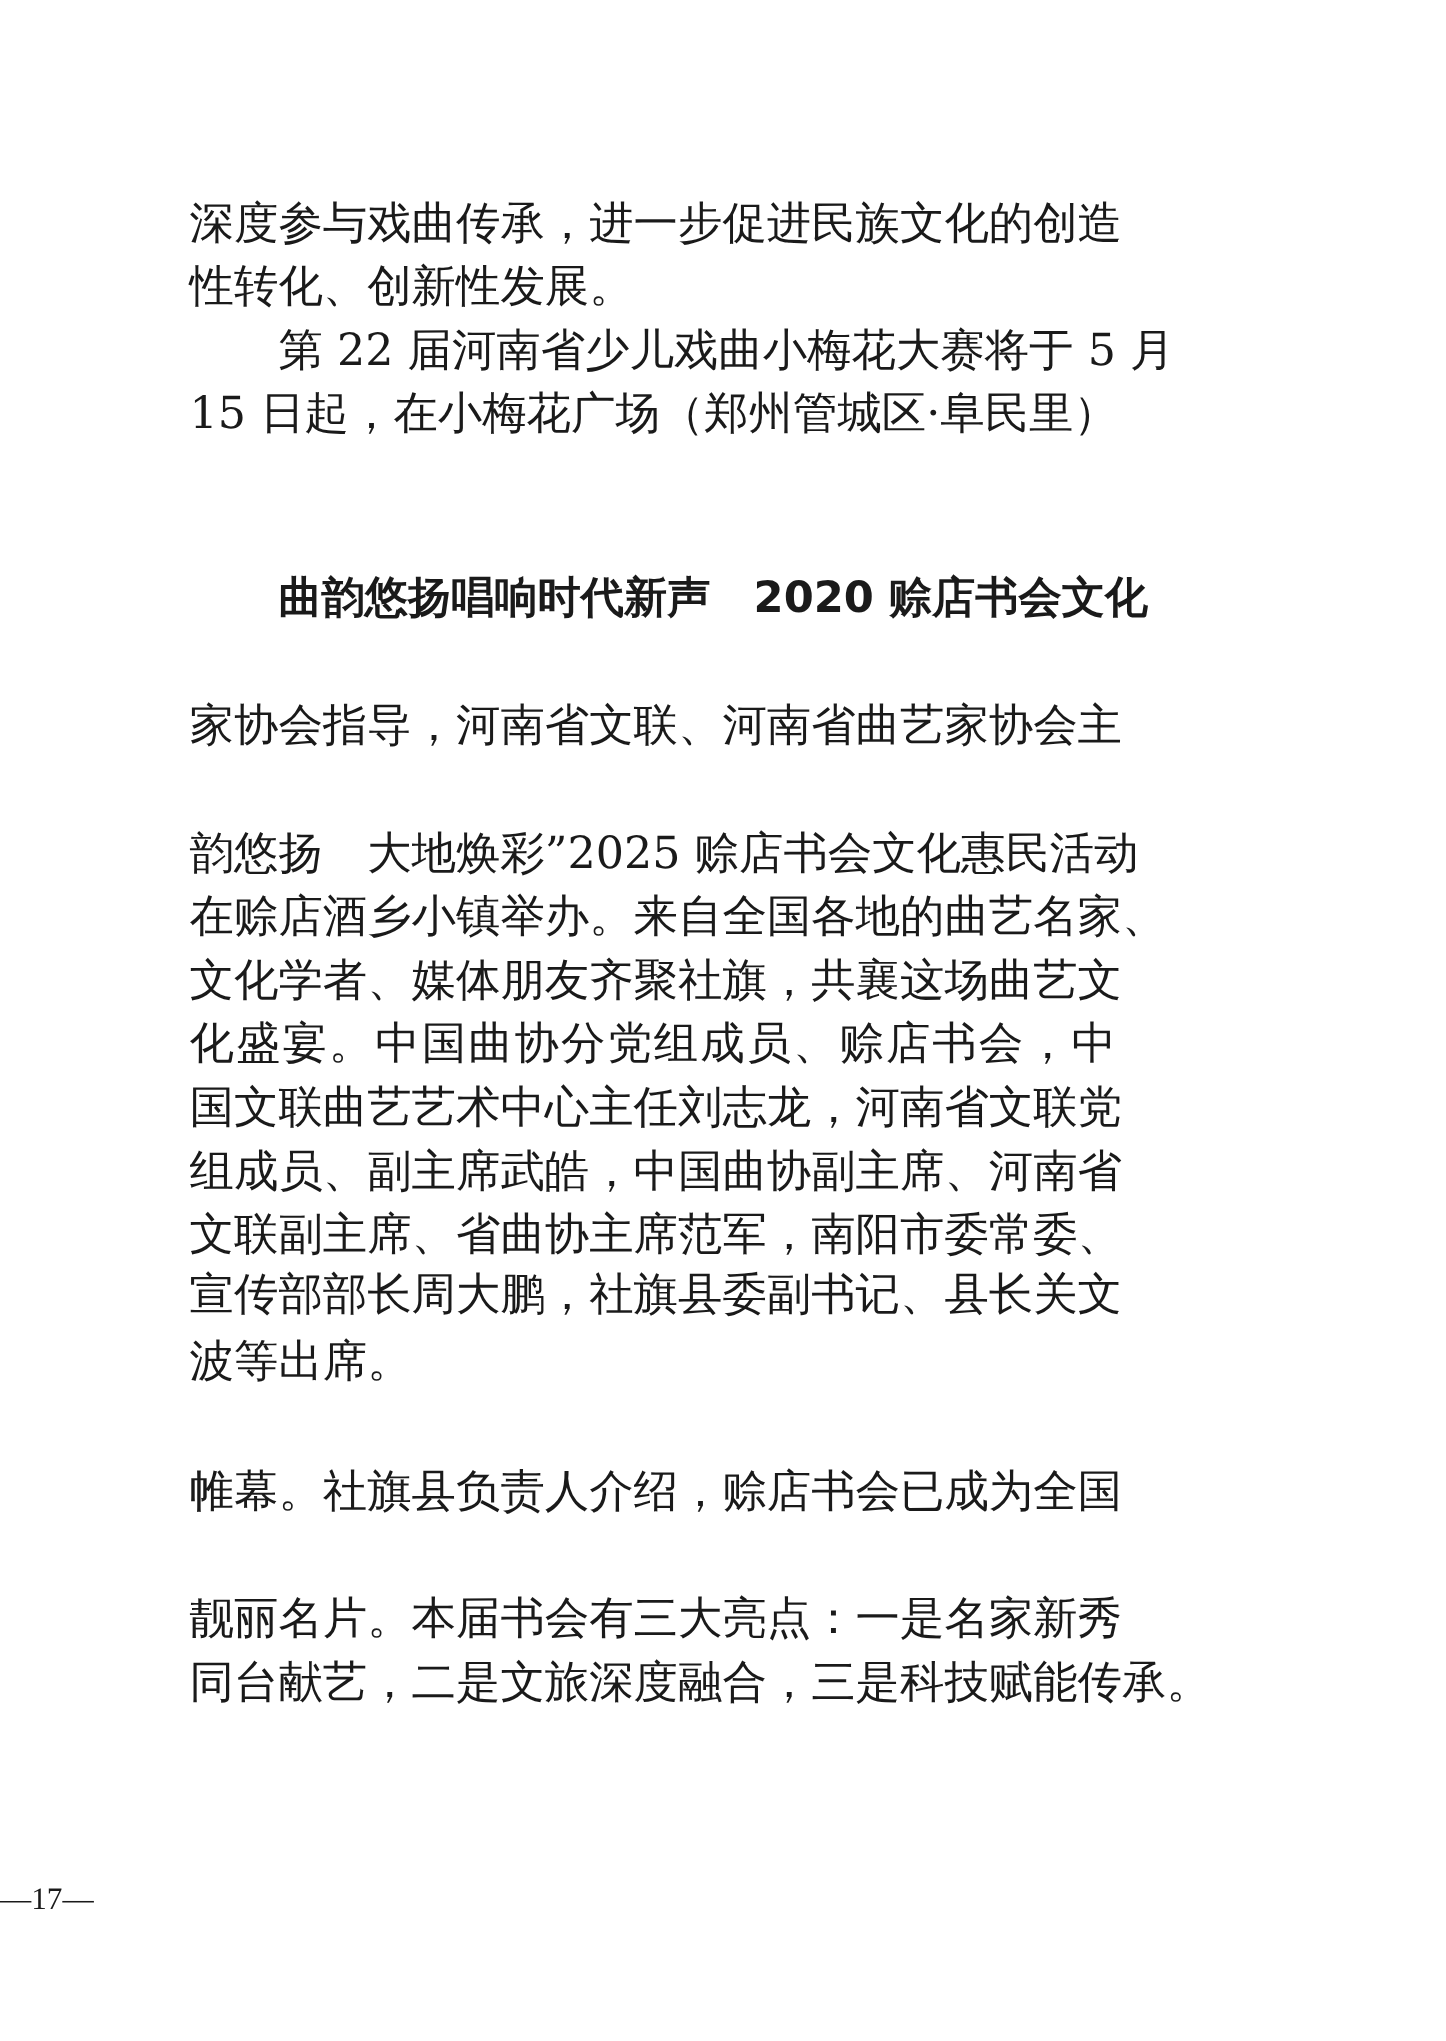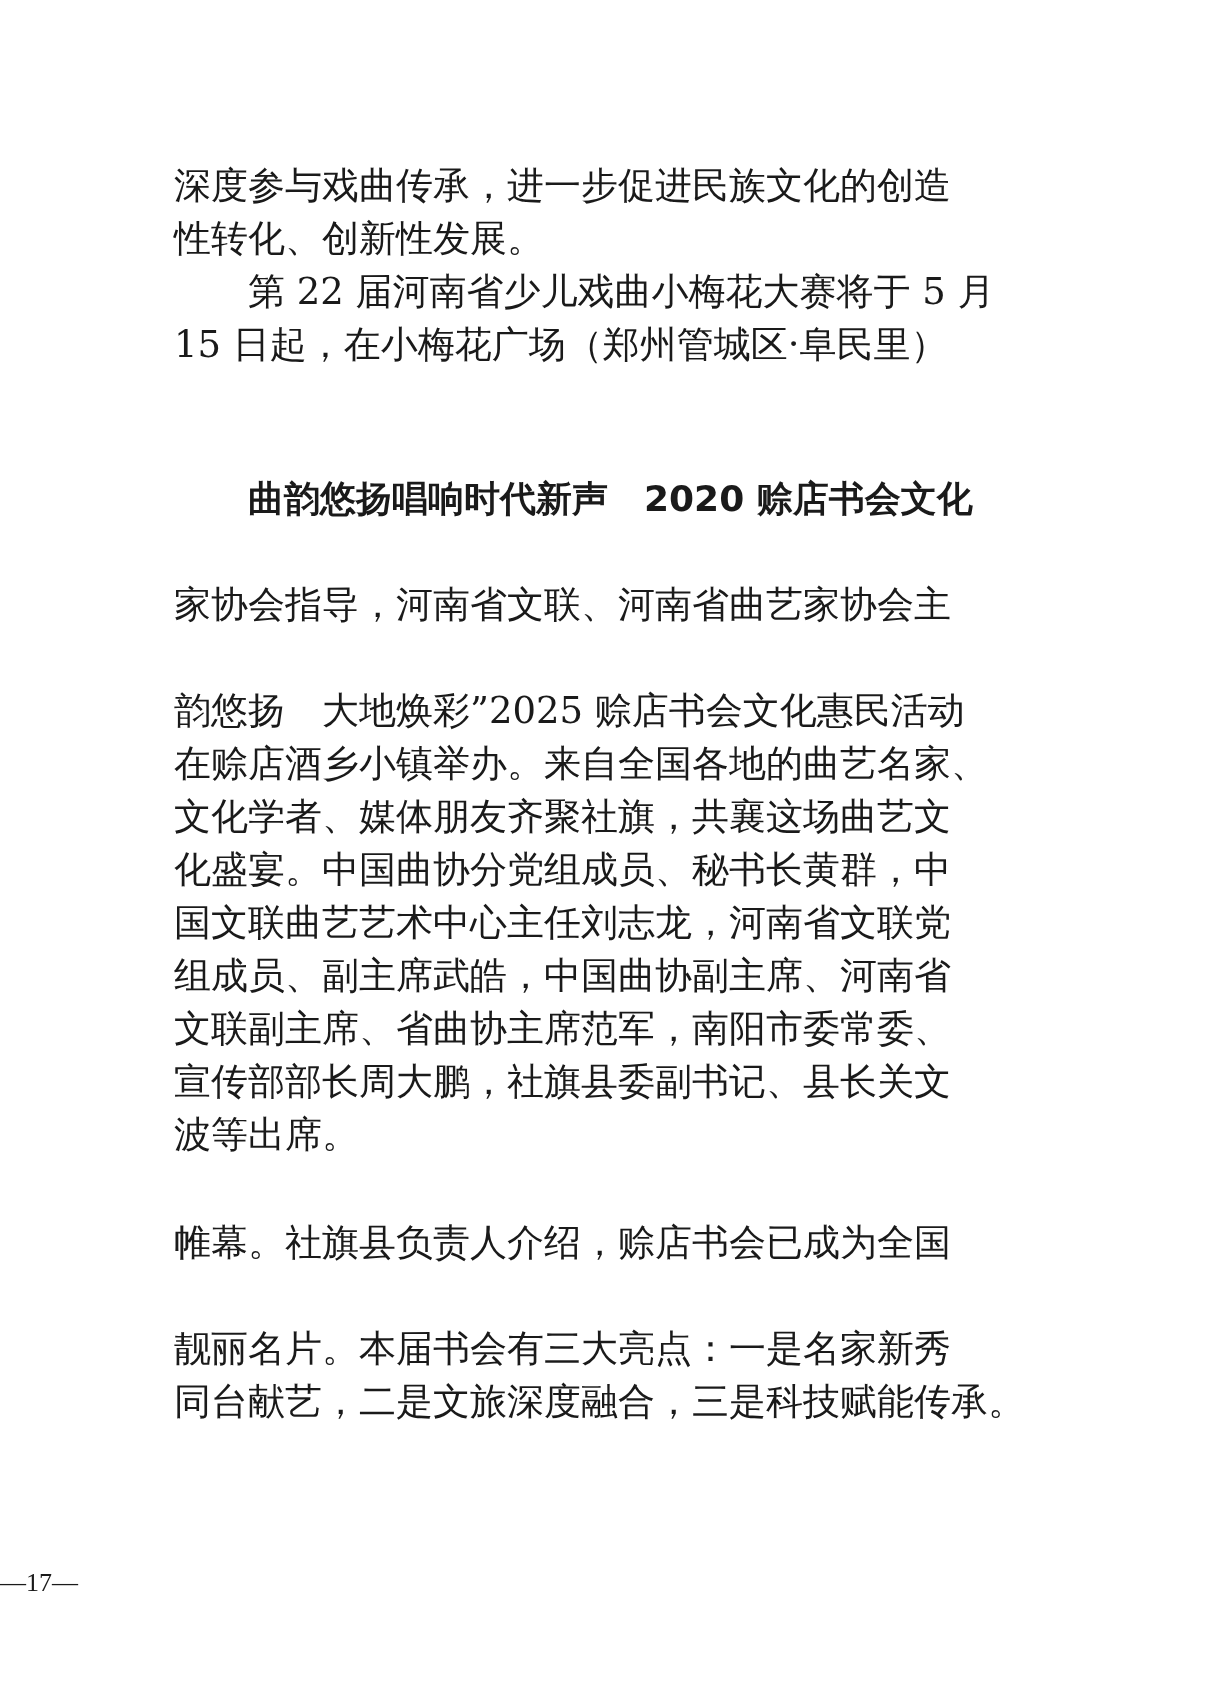--- a/index.html
+++ b/index.html
@@ -9,21 +9,21 @@
     }
     body {
       width: 1205px;
       height: 1701px;
       position: relative;
       overflow: hidden;
       color: #1a1a1a;
     }
     .page {
       position: absolute;
-      left: 174px;
+      left: 158px;
       top: 0;
       width: 772px;
       height: 1364px;
     }
     .line {
       position: absolute;
       left: 0;
       width: 772px;
       height: 56px;
       font-family: "DejaVu Serif", "Liberation Serif", serif;
@@ -72,25 +72,25 @@
   <div class="line indent" style="top:264px;">第 22 届河南省少儿戏曲小梅花大赛将于 5 月</div>
   <div class="line" style="top:317px;">15 日起，在小梅花广场（郑州管城区·阜民里）</div>
 
   <div class="line indent heading" style="top:471px;">曲韵悠扬唱响时代新声　2020 赊店书会文化</div>
 
 
   <div class="line" style="top:577px;">家协会指导，河南省文联、河南省曲艺家协会主</div>
   <div class="line" style="top:683px;">韵悠扬　大地焕彩”2025 赊店书会文化惠民活动</div>
   <div class="line" style="top:736px;">在赊店酒乡小镇举办。来自全国各地的曲艺名家、</div>
   <div class="line" style="top:789px;">文化学者、媒体朋友齐聚社旗，共襄这场曲艺文</div>
-  <div class="line" style="top:842px;">化盛宴。中国曲协分党组成员、秘书长黄群，中</div>
+  <div class="line" style="top:842px;">化盛宴。中国曲协分党组成员、赊店书会，中</div>
   <div class="line" style="top:895px;">国文联曲艺艺术中心主任刘志龙，河南省文联党</div>
   <div class="line" style="top:1001px;">文联副主席、省曲协主席范军，南阳市委常委、</div>
   <div class="line" style="top:948px;">组成员、副主席武皓，中国曲协副主席、河南省</div>
-  <div class="line" style="top:1054px;">宣传部部长周大鹏，社旗县委副书记、县长关文</div>
+  <div class="line" style="top:1054px;font-family:Liberation Mono, monospace;">宣传部部长周大鹏，社旗县委副书记、县长关文</div>
   <div class="line last" style="top:1107px;">波等出席。</div>
 
   <div class="line" style="top:1215px;">帷幕。社旗县负责人介绍，赊店书会已成为全国</div>
   <div class="line" style="top:1321px;">靓丽名片。本届书会有三大亮点：一是名家新秀</div>
   <div class="line" style="top:1374px;">同台献艺，二是文旅深度融合，三是科技赋能传承。</div>
 </div>
 
 <div class="page-number">—17—</div>
 
 </body></html>

